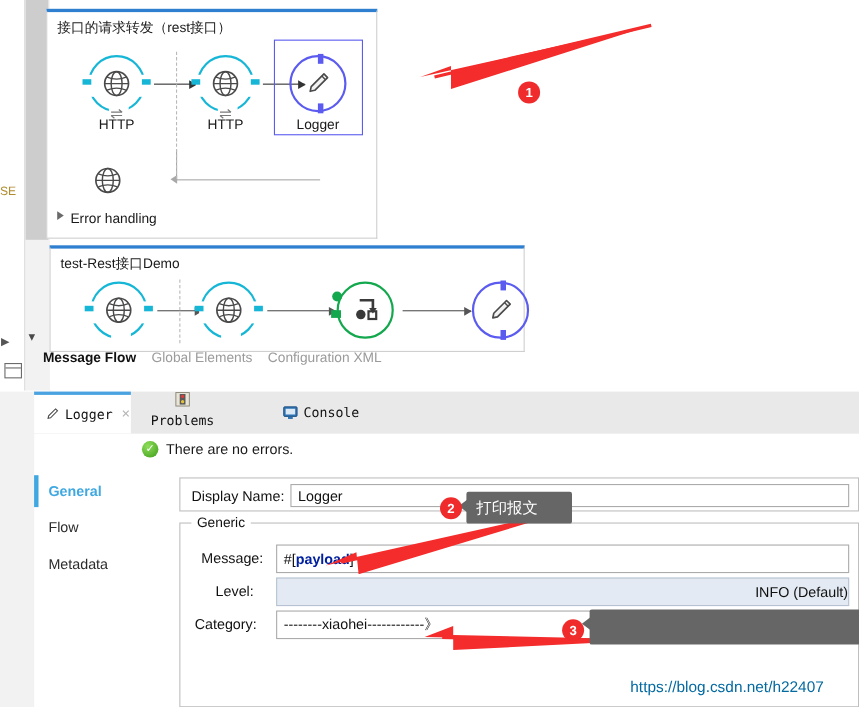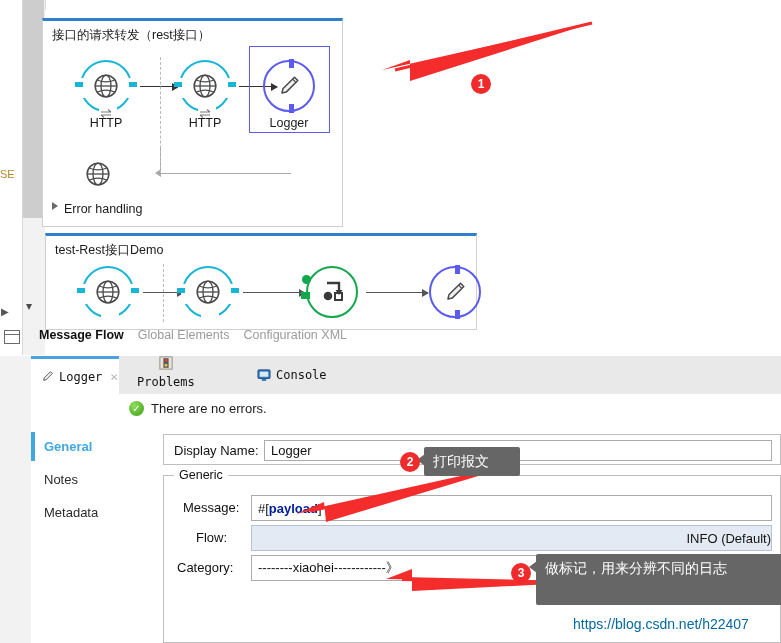--- a/index.html
+++ b/index.html
@@ -17,21 +17,21 @@
   .rail-text{position:absolute;left:0;top:168px;width:22px;font-size:11px;color:#b08a2e;letter-spacing:0;}
   .rail-icon{position:absolute;left:4px;top:330px;width:14px;height:12px;border:1.4px solid #6b6b6b;}
   .rail-icon:after{content:"";position:absolute;left:0;top:0;right:0;height:3px;border-bottom:1.4px solid #6b6b6b;}
   .rail-arrow{position:absolute;left:1px;top:307px;color:#555;font-size:10px;line-height:10px;}
 
   .railcol2{position:absolute;left:22px;top:0;width:23px;height:355px;background:#f2f2f2;border-right:1px solid #d9d9d9;}
   .railscroll{position:absolute;left:23px;top:0;width:21px;height:218px;background:#cdcdcd;}
   .rail-chev{position:absolute;left:26px;top:300px;color:#4a4a4a;font-size:12px;line-height:12px;}
 
   
-  .canvas{position:absolute;left:45px;top:0;right:0;height:355px;background:#ffffff;margin-top:10px;}
+  .canvas{position:absolute;left:45px;top:0;right:0;height:355px;background:#ffffff;}
 
   
   .flow-card{position:absolute;background:#ffffff;border:1px solid #cfcfcf;border-top:3px solid #2f7fd0;}
   .flow1{left:-3px;top:8px;width:299px;height:205px;}
   .flow2{left:0px;top:223px;width:430px;height:93px;}
   .flow-title{position:absolute;left:9px;top:6px;font-size:12.5px;color:#1a1a1a;white-space:nowrap;}
 
   
   .node{position:absolute;width:52px;height:52px;}
   .ring{position:absolute;left:0;top:0;width:52px;height:52px;border-radius:50%;box-sizing:border-box;}
@@ -321,21 +321,21 @@
       <div class="ok-row">
         <span class="ok-icon">✓</span>
         <span>There are no errors.</span>
       </div>
 
       <div class="nav">
         <div class="nav-item active">
           <span>General</span>
         </div>
         <div class="nav-item">
-          <span>Notes</span>
+          <span>Flow</span>
         </div>
         <div class="nav-item">
           <span>Metadata</span>
         </div>
       </div>
 
       <div class="form">
 
         <div class="fbox dn-box">
           <span class="lbl" style="left:10px;top:8px;text-align:right;">Display Name:</span>
@@ -345,21 +345,21 @@
         </div>
 
         <div class="group">
           <span class="group-title">Generic</span>
 
           <span class="lbl" style="left:19px;top:24px;">Message:</span>
           <div class="field" style="left:87px;top:19px;right:8px;height:26px;">
             <span><span>#[</span><span class="mono-blue">payload</span><span>]</span></span>
           </div>
 
-          <span class="lbl" style="left:32px;top:54px;">Flow:</span>
+          <span class="lbl" style="left:32px;top:54px;">Level:</span>
           <div class="field readonly" style="left:87px;top:49px;right:8px;height:26px;">
             <span>INFO (Default)</span>
           </div>
 
           <span class="lbl" style="left:13px;top:84px;">Category:</span>
           <div class="field" style="left:87px;top:79px;right:8px;height:26px;">
             <span>--------xiaohei------------》</span>
           </div>
         </div>
 
@@ -383,18 +383,17 @@
     <span>打印报文</span>
   </div>
 
   <svg class="arrow" style="left:378px;top:565px;width:200px;height:34px;" viewBox="0 0 200 34">
     <path d="M192 18 L8 14 L34 4 L34 26 Z" fill="#f42c2c"></path>
     <path d="M192 18 L24 14" stroke="#f42c2c" stroke-width="4" fill="none"></path>
   </svg>
   <div class="badge" style="left:511px;top:563px;">3</div>
   <div class="tip" style="left:536px;top:554px;width:228px;">
     <span class="nib"></span>
-    <div>做标记，用来分辨不同的日志</div>
     <div style="height:22px;"></div>
   </div>
   <div class="wm" style="left:573px;top:616px;">https://blog.csdn.net/h22407</div>
 
 </div>
 
 </body></html>

